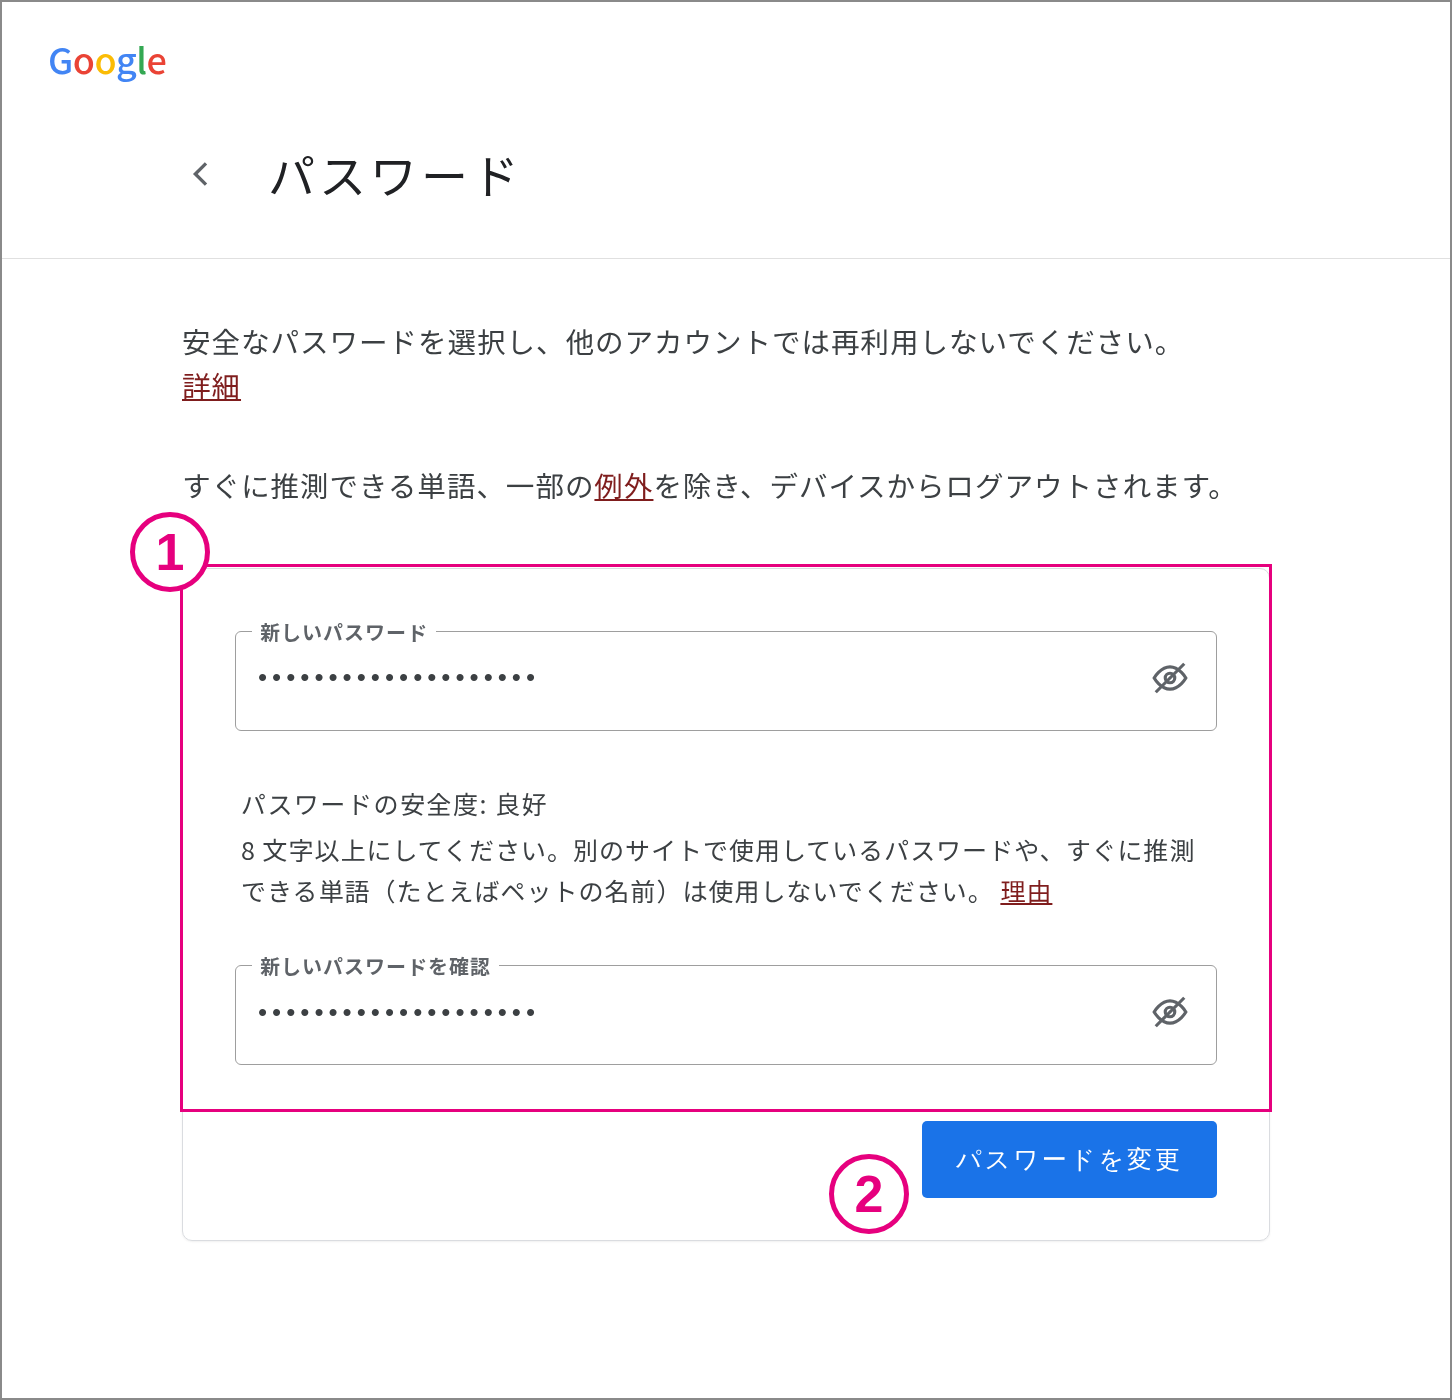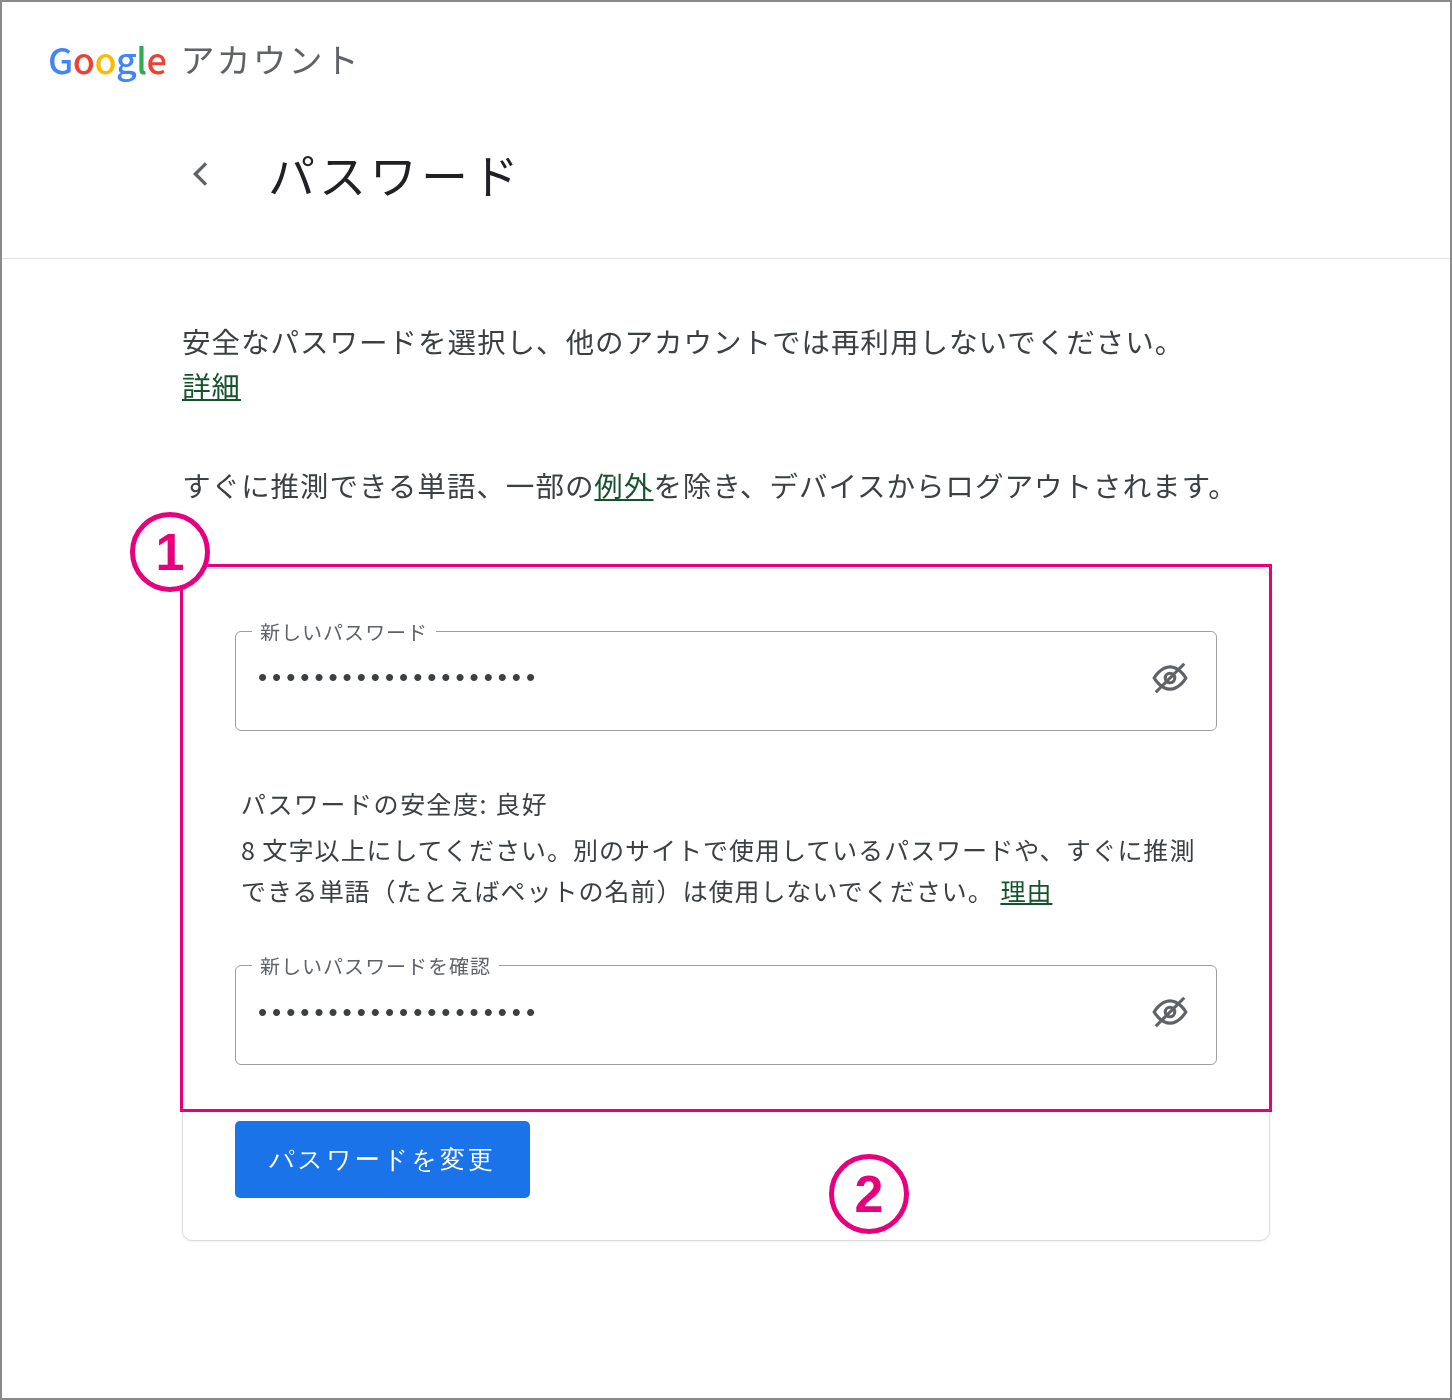--- a/index.html
+++ b/index.html
@@ -37,21 +37,21 @@
   }
   .back-arrow { width: 44px; height: 44px; display:flex; align-items:center; justify-content:center; cursor:pointer; }
   .back-arrow svg { width: 32px; height: 32px; stroke:#5f6368; stroke-width:2.5; fill:none; }
   .page-title { font-size: 47px; color:#202124; letter-spacing: 4px; font-weight: 400; }
 
   .content {
     padding: 60px 180px 15px 180px;
     position: relative;
   }
   .intro { font-size: 28.5px; color:#3c4043; line-height: 1.55; letter-spacing: 1px; }
-  .link { color:#14532d; }
+  .link { color:#7f1d1d; }
   .intro2 { margin-top: 55px; font-size: 28.5px; color:#3c4043; line-height:1.6; letter-spacing: 1px;}
 
   .highlight-box {
     position: absolute;
     left: 178px; right: 178px;
     border: 3.5px solid #e6007e;
     top: 562px;
     height: 548px;
     pointer-events: none;
     z-index: 5;
@@ -72,20 +72,21 @@
     border-radius: 6px;
     padding: 0;
     position: relative;
   }
   fieldset.material legend {
     margin-left: 16px;
     padding: 0 8px;
     font-size: 20px;
     color: #5f6368;
     letter-spacing: 1px;
+    font-weight: bold;
   }
   .pw-row { display:flex; align-items:center; padding: 8px 22px 28px 22px; }
   .pw-input {
     flex: 1;
     border: none; outline: none;
     font-size: 26px;
     letter-spacing: 5px;
     color:#3c4043;
     background: transparent;
   }
@@ -130,21 +131,20 @@
 
   <div class="topbar">
     <div class="google-logo">
       <span>G</span>
         <span>o</span>
         <span>o</span>
         <span>g</span>
         <span>l</span>
         <span>e</span>
     </div>
-    <div class="account-label">アカウント</div>
   </div>
 
   <div class="page-header">
     <div class="back-arrow">
       <svg viewBox="0 0 24 24">
           <path d="M15 4 L7 12 L15 20"></path>
           <path d="M7 12 H22" stroke-opacity="0"></path>
         </svg>
     </div>
     <div class="page-title">パスワード</div>
@@ -195,21 +195,21 @@
               <svg viewBox="0 0 24 24">
                   <path d="M2 12s4-7 10-7 10 7 10 7-4 7-10 7S2 12 2 12z"></path>
                   <circle cx="12" cy="12" r="3"></circle>
                   <line x1="3" y1="21" x2="21" y2="3"></line>
                 </svg>
             </div>
           </div>
         </fieldset>
       </div>
 
-      <div style="display:flex; justify-content:flex-start; margin-top:56px;">
+      <div style="display:flex; justify-content:flex-end; margin-top:56px;">
         <button class="submit-btn">パスワードを変更</button>
       </div>
 
     </div>
   </div>
 
   <div class="highlight-box"></div>
   <div class="callout callout-1">1</div>
   <div class="callout callout-2">2</div>
 

